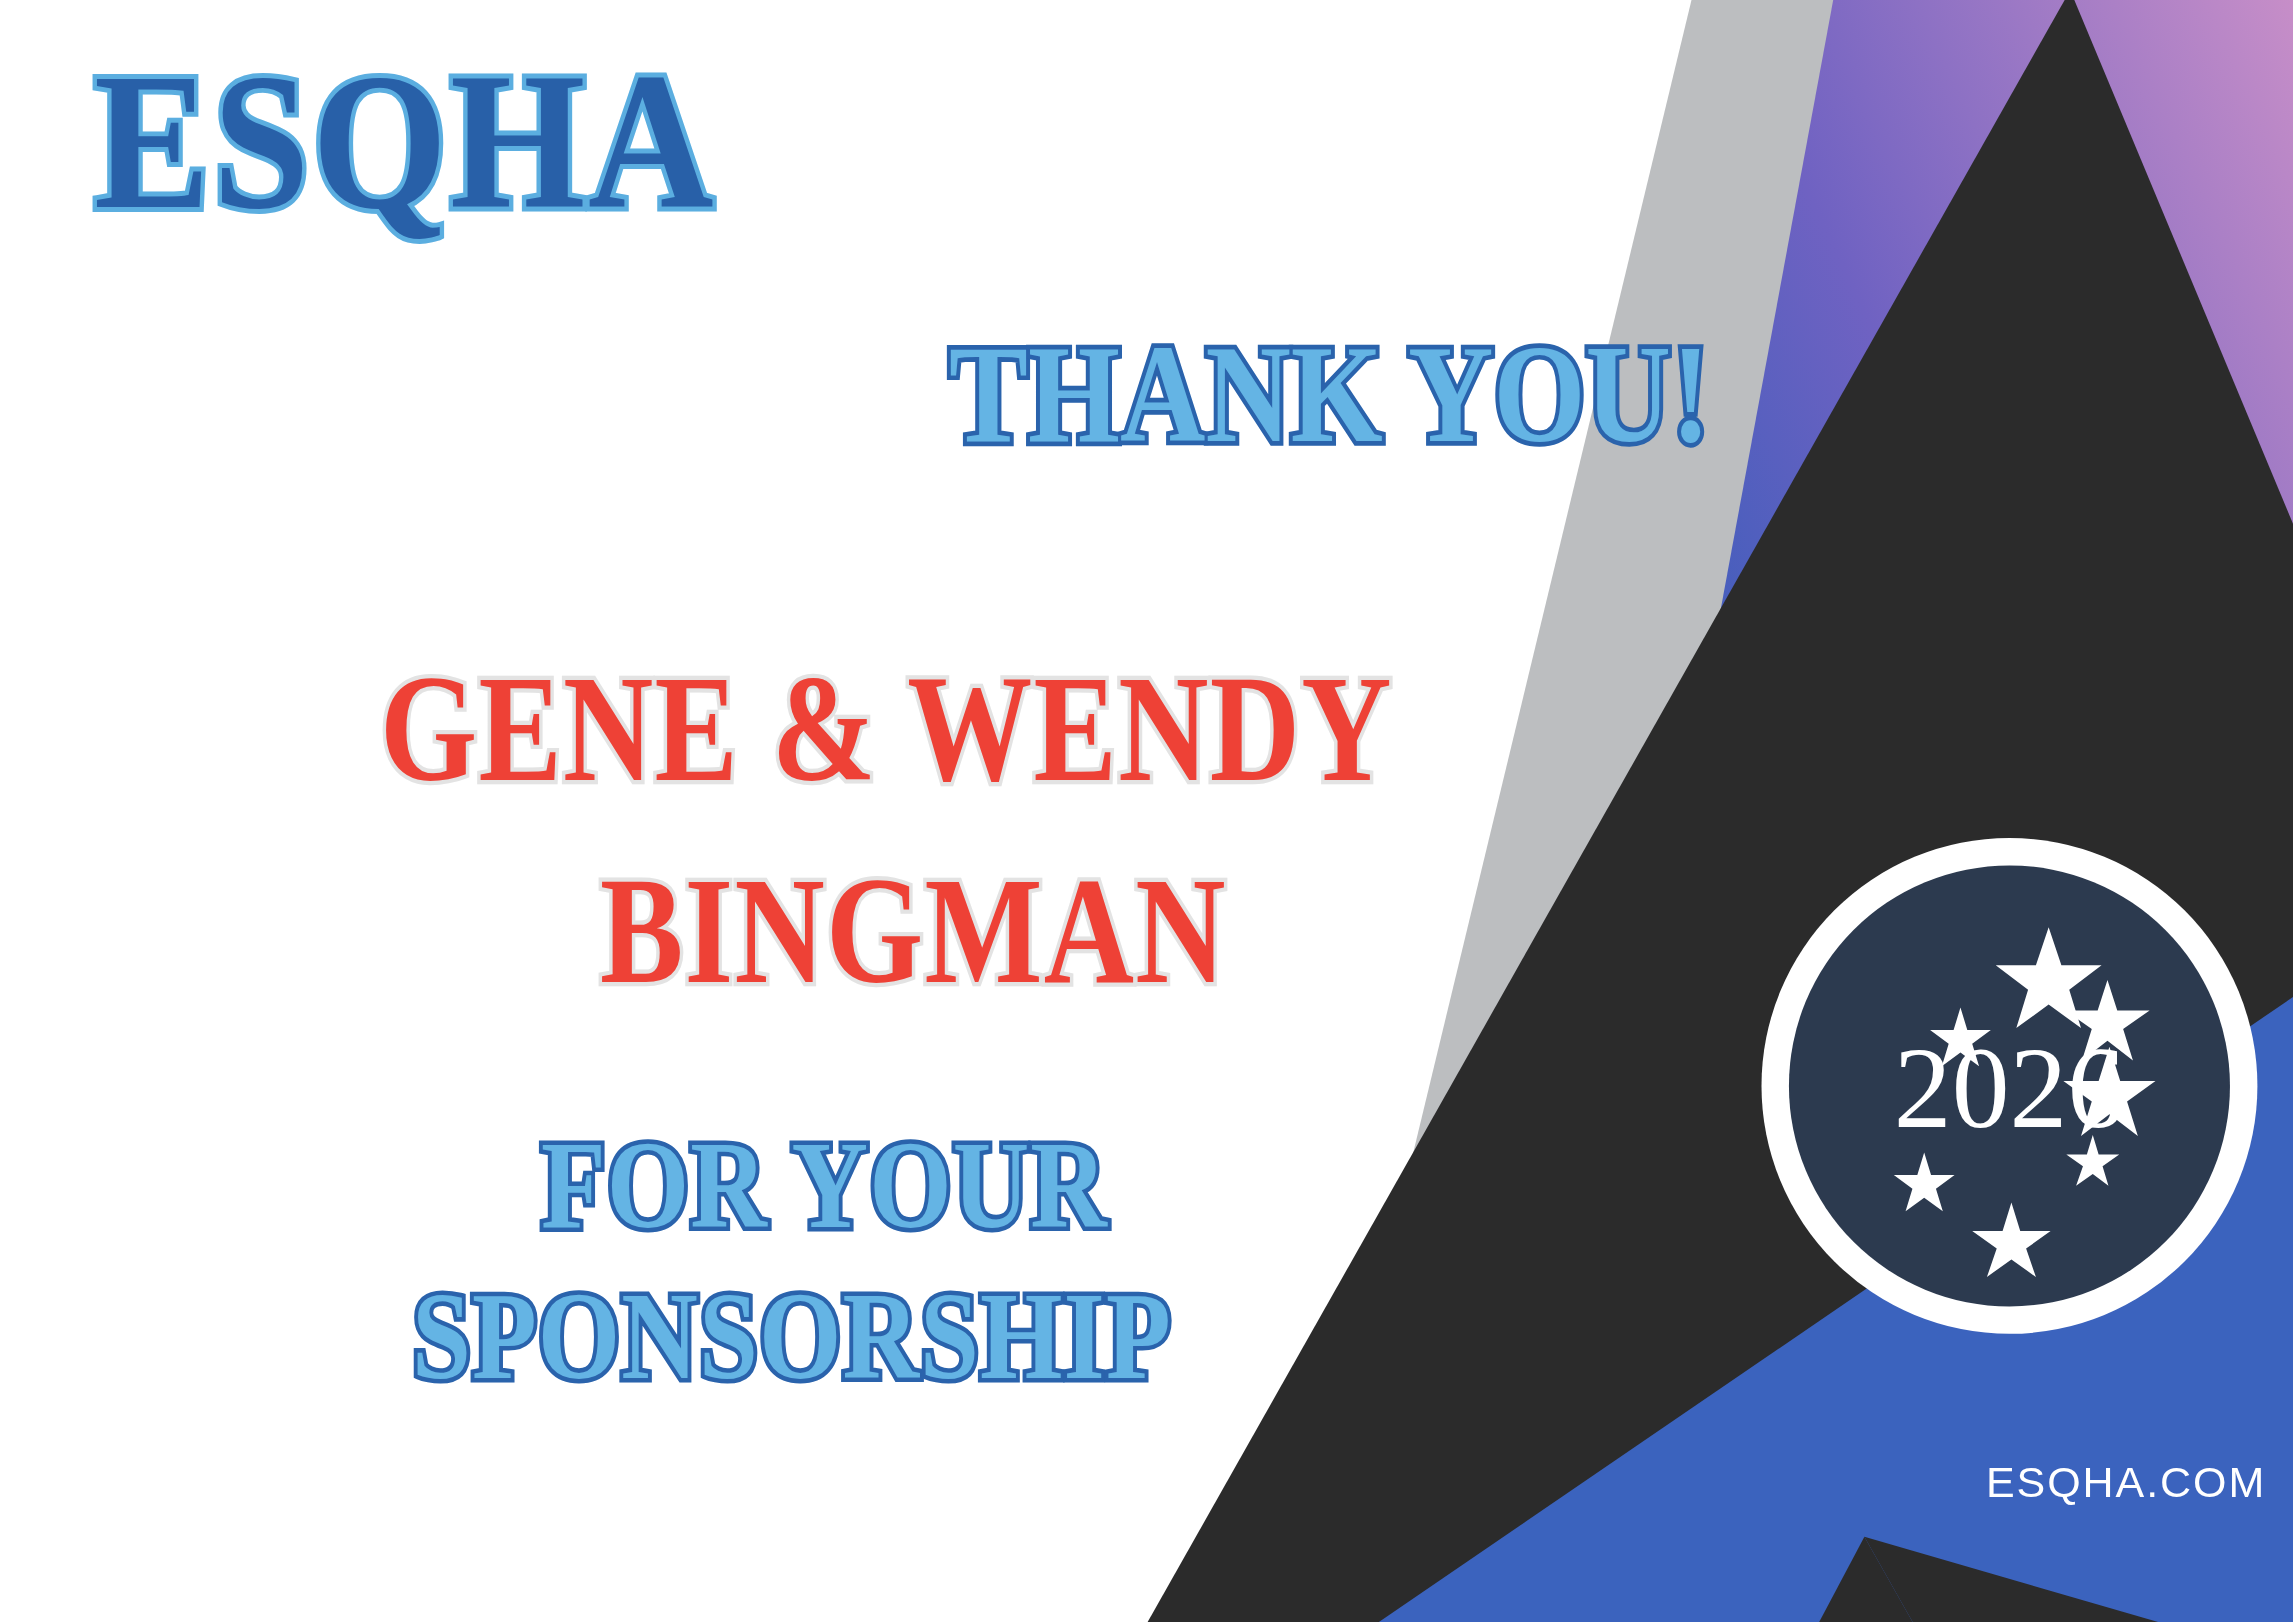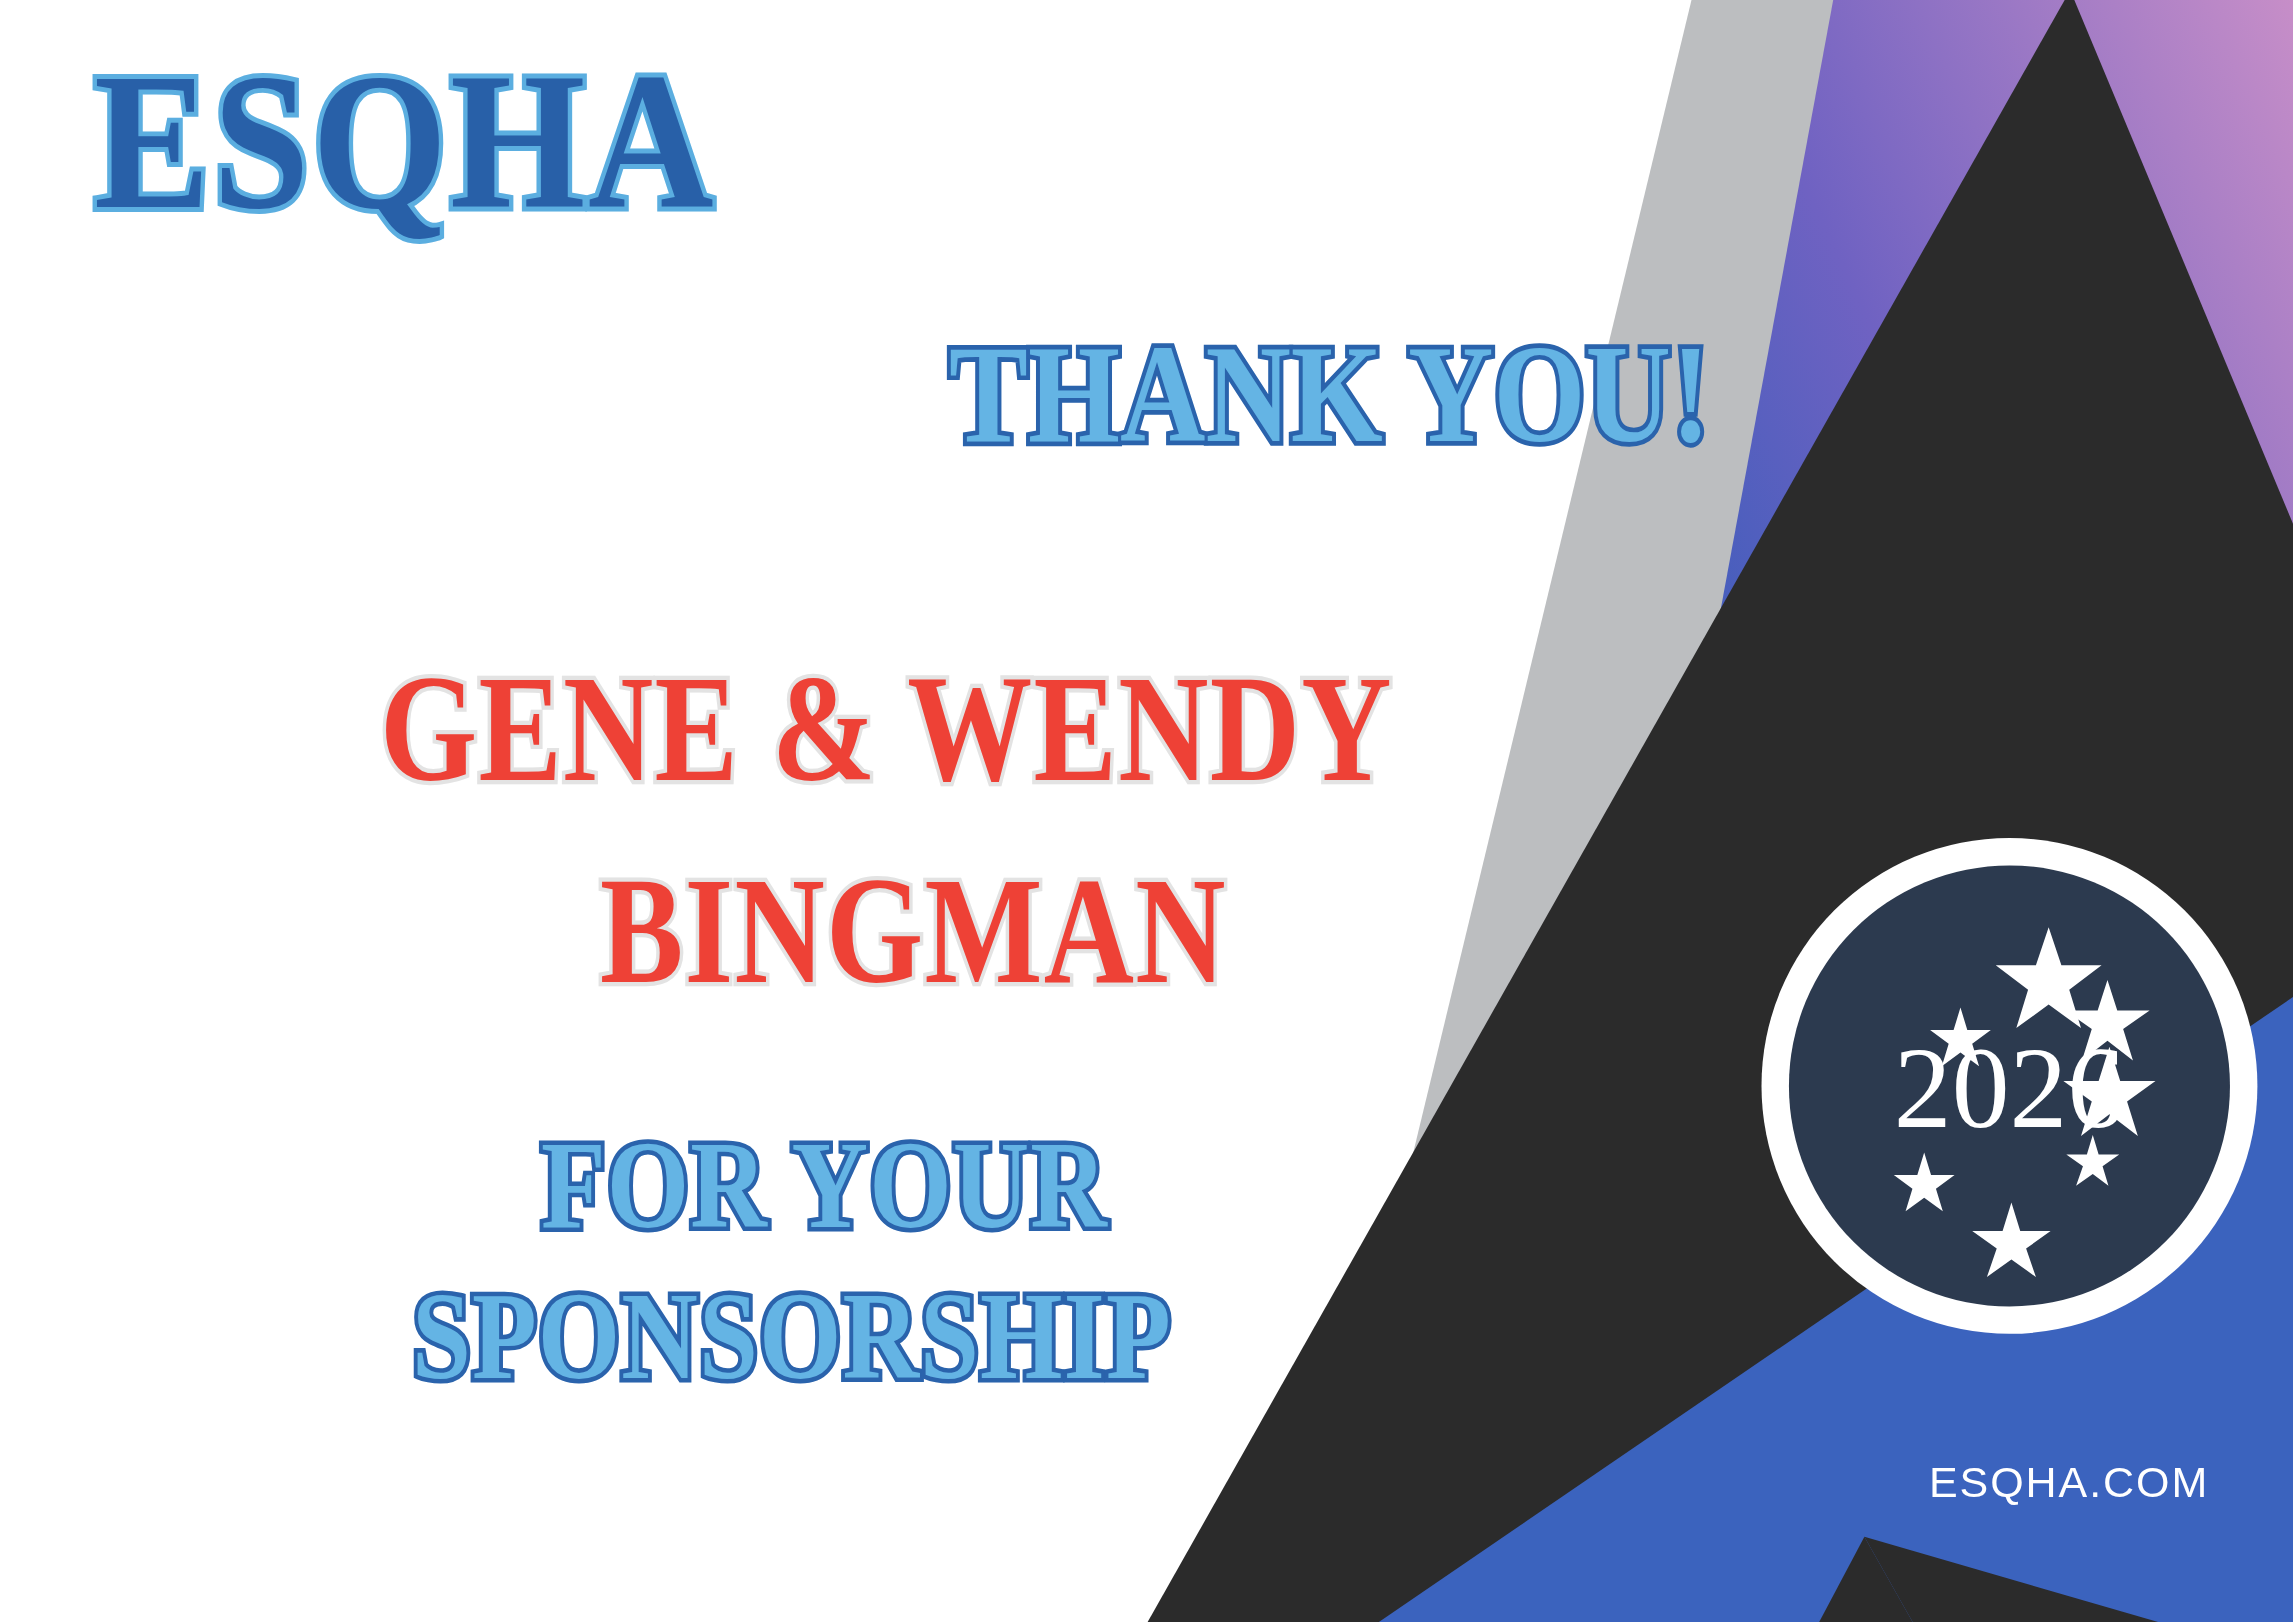--- a/index.html
+++ b/index.html
@@ -91,21 +91,21 @@
     left: 600px;
     top: 855px;
     font-size: 125px;
     transform: scaleY(1.22);
     transform-origin: left top;
   }
 
   
   #site-url {
     position: absolute;
-    left: 1929px;
+    left: 1986px;
     top: 1458px;
     font-family: "Liberation Sans", sans-serif;
     font-weight: normal;
     font-size: 43px;
     letter-spacing: 0.045em;
     color: #FFFFFF;
     white-space: nowrap;
   }
 </style>
 </head>

